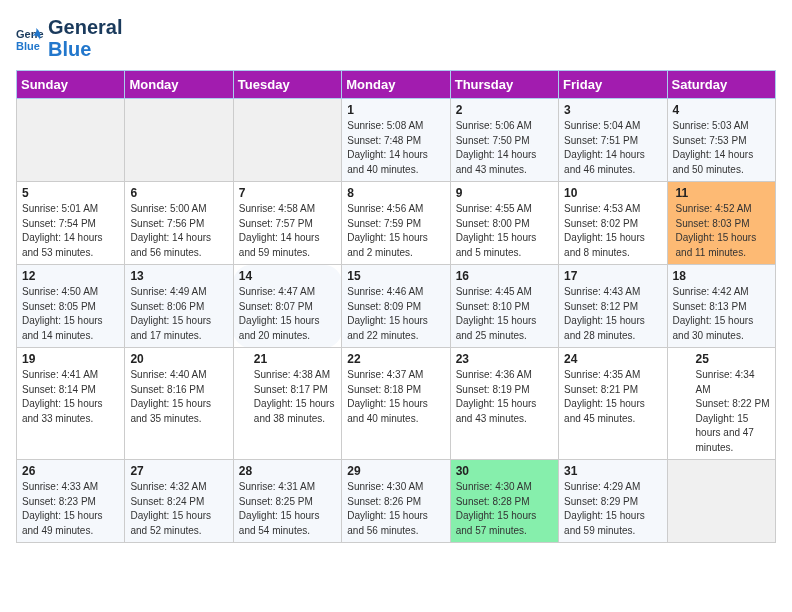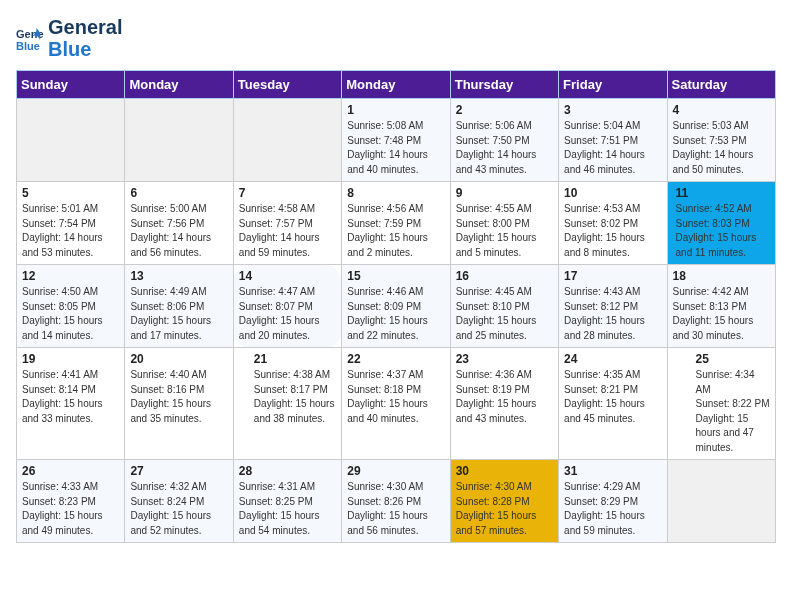--- a/index.html
+++ b/index.html
@@ -35,21 +35,21 @@
     }
     .subtitle {
       font-size: 16px;
       color: #555;
     }
     .calendar {
       width: 100%;
       border-collapse: collapse;
     }
     .calendar th {
-      background: #4c1d95;
+      background: #a21caf;
       color: #fff;
       font-size: 13px;
       font-weight: bold;
       padding: 6px 4px;
       text-align: left;
       border: 1px solid #aacced;
     }
     .calendar td {
       border: 1px solid #ccc;
       vertical-align: top;
@@ -157,21 +157,21 @@
           <div class="day-info">Sunrise: 4:56 AM<br>Sunset: 7:59 PM<br>Daylight: 15 hours and 2 minutes.</div>
         </td>
         <td style="background: rgb(255, 255, 255);">
           <div class="day-number">9</div>
           <div class="day-info">Sunrise: 4:55 AM<br>Sunset: 8:00 PM<br>Daylight: 15 hours and 5 minutes.</div>
         </td>
         <td style="background: rgb(255, 255, 255);">
           <div class="day-number">10</div>
           <div class="day-info">Sunrise: 4:53 AM<br>Sunset: 8:02 PM<br>Daylight: 15 hours and 8 minutes.</div>
         </td>
-        <td style="background: #0ea5e9; padding-left: 8px;">
+        <td style="background: #fdba74; padding-left: 8px;">
           <div class="day-number">11</div>
           <div class="day-info">Sunrise: 4:52 AM<br>Sunset: 8:03 PM<br>Daylight: 15 hours and 11 minutes.</div>
         </td>
       </tr>
       <tr>
         <td style="background: rgb(245, 248, 252);">
           <div class="day-number">12</div>
           <div class="day-info">Sunrise: 4:50 AM<br>Sunset: 8:05 PM<br>Daylight: 15 hours and 14 minutes.</div>
         </td>
         <td style="background: rgb(245, 248, 252);">
@@ -239,21 +239,21 @@
           <div class="day-info">Sunrise: 4:32 AM<br>Sunset: 8:24 PM<br>Daylight: 15 hours and 52 minutes.</div>
         </td>
         <td style="background: rgb(245, 248, 252);">
           <div class="day-number">28</div>
           <div class="day-info">Sunrise: 4:31 AM<br>Sunset: 8:25 PM<br>Daylight: 15 hours and 54 minutes.</div>
         </td>
         <td style="background: rgb(245, 248, 252);">
           <div class="day-number">29</div>
           <div class="day-info">Sunrise: 4:30 AM<br>Sunset: 8:26 PM<br>Daylight: 15 hours and 56 minutes.</div>
         </td>
-        <td style="background: #eab308;">
+        <td style="background: #86efac;">
           <div class="day-number">30</div>
           <div class="day-info">Sunrise: 4:30 AM<br>Sunset: 8:28 PM<br>Daylight: 15 hours and 57 minutes.</div>
         </td>
         <td style="background: rgb(245, 248, 252);">
           <div class="day-number">31</div>
           <div class="day-info">Sunrise: 4:29 AM<br>Sunset: 8:29 PM<br>Daylight: 15 hours and 59 minutes.</div>
         </td>
         <td class="empty-cell" style="background: rgb(240, 240, 240);"></td>
       </tr>
     </tbody>

